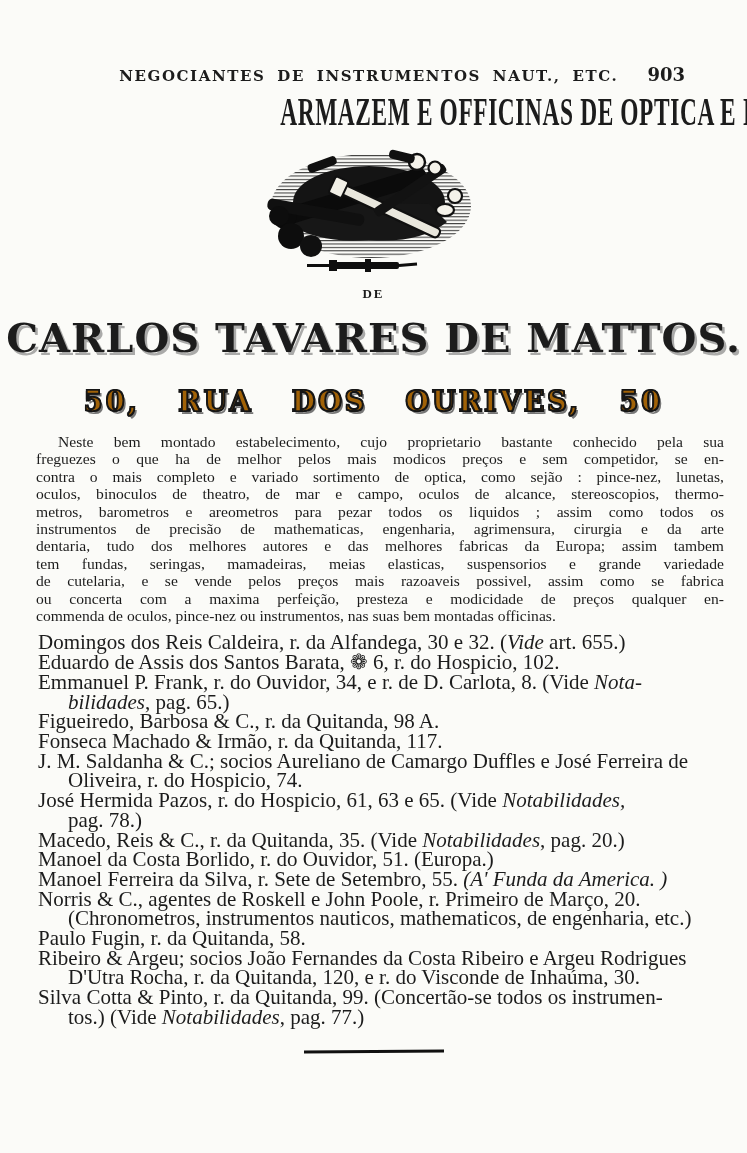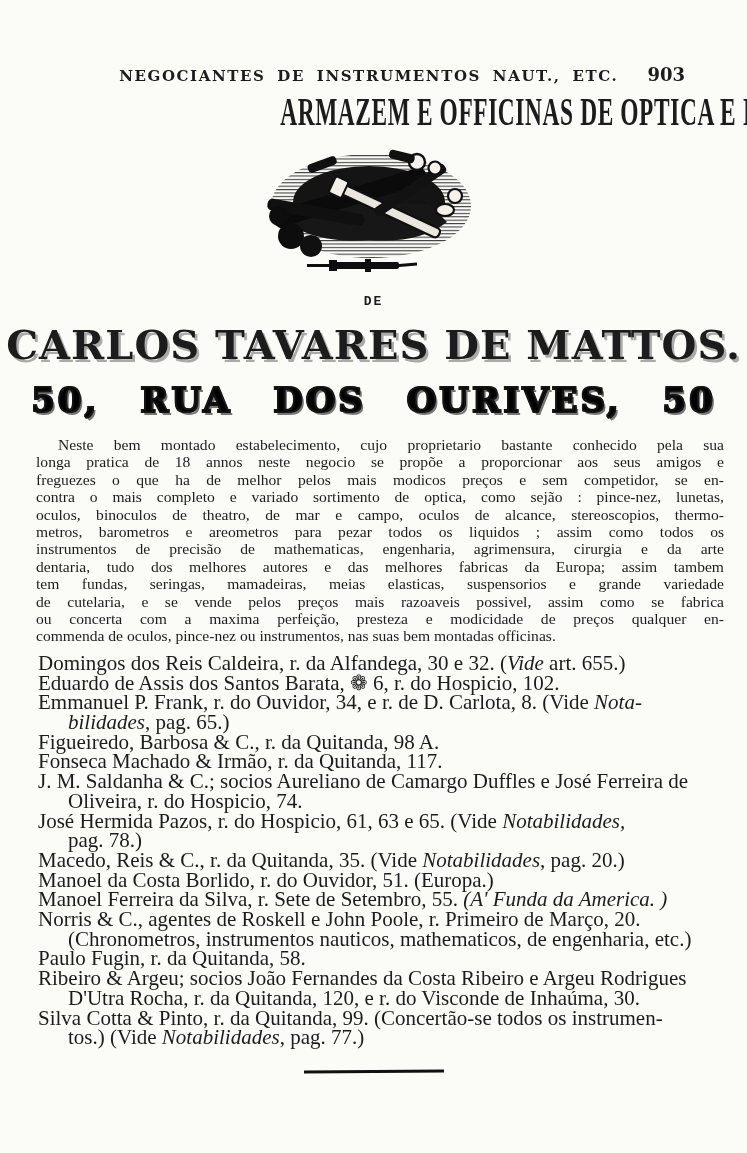--- a/index.html
+++ b/index.html
@@ -48,43 +48,43 @@
     transform: scaleX(0.60);
     transform-origin: 50% 50%;
   }
   
   .engraving {
     margin: 10px auto 0 auto;
     width: 250px; height: 142px;
     text-align: center;
   }
   .de {
-    margin-top: 8px;
-    text-align: center;
-    font-family: Liberation Mono, monospace;
+    margin-top: 0;
+    text-align: center;
+    font-family: Liberation Serif, serif;
     font-weight: bold; font-size: 13px;
     letter-spacing: 2px;
   }
   .proprietor {
     margin-top: 12px;
     text-align: center;
     font-family: "DejaVu Serif", serif;
     font-weight: bold; font-size: 40px;
     letter-spacing: 1px;
     white-space: nowrap;
     text-shadow: 2.5px 2.5px 0 rgba(50,50,50,0.40);
   }
   .address {
-    margin-top: 12px;
-    text-align: center;
-    font-family: "DejaVu Serif", serif;
-    font-weight: bold; font-size: 34px;
+    margin-top: 25px;
+    text-align: center;
+    font-family: "DejaVu Serif", serif;
+    font-weight: bold; font-size: 27px;
     letter-spacing: 3px; word-spacing: 26px;
     white-space: nowrap;
-    color: #000000;
+    color: #a16207;
     -webkit-text-stroke: 1.6px #161616;
     text-shadow:
       1px 1px 0 #161616, -1px -1px 0 #161616,
       1px -1px 0 #161616, -1px 1px 0 #161616,
       2.5px 2.5px 0 #777;
   }
   
   .intro {
     margin: 16px 23px 0 36px;
     font-size: 15.6px; line-height: 17.4px;
@@ -174,21 +174,20 @@
   </div>
 
   <div class="de">DE</div>
 
   <div class="proprietor">CARLOS TAVARES DE MATTOS.</div>
 
   <div class="address">50,  RUA  DOS  OURIVES,  50</div>
 
   <div class="intro" id="intro">
       <div class="pline first">Neste bem montado estabelecimento, cujo proprietario bastante conhecido pela sua</div>
-      <div class="pline">longa pratica de 18 annos neste negocio se propõe a proporcionar aos seus amigos e</div>
       <div class="pline">freguezes o que ha de melhor pelos mais modicos preços e sem competidor, se en-</div>
       <div class="pline">contra o mais completo e variado sortimento de optica, como sejão : pince-nez, lunetas,</div>
       <div class="pline">oculos, binoculos de theatro, de mar e campo, oculos de alcance, stereoscopios, thermo-</div>
       <div class="pline">metros, barometros e areometros para pezar todos os liquidos ; assim como todos os</div>
       <div class="pline">instrumentos de precisão de mathematicas, engenharia, agrimensura, cirurgia e da arte</div>
       <div class="pline">dentaria, tudo dos melhores autores e das melhores fabricas da Europa; assim tambem</div>
       <div class="pline">tem fundas, seringas, mamadeiras, meias elasticas, suspensorios e grande variedade</div>
       <div class="pline">de cutelaria, e se vende pelos preços mais razoaveis possivel, assim como se fabrica</div>
       <div class="pline">ou concerta com a maxima perfeição, presteza e modicidade de preços qualquer en-</div>
       <div class="pline last">commenda de oculos, pince-nez ou instrumentos, nas suas bem montadas officinas.</div>

